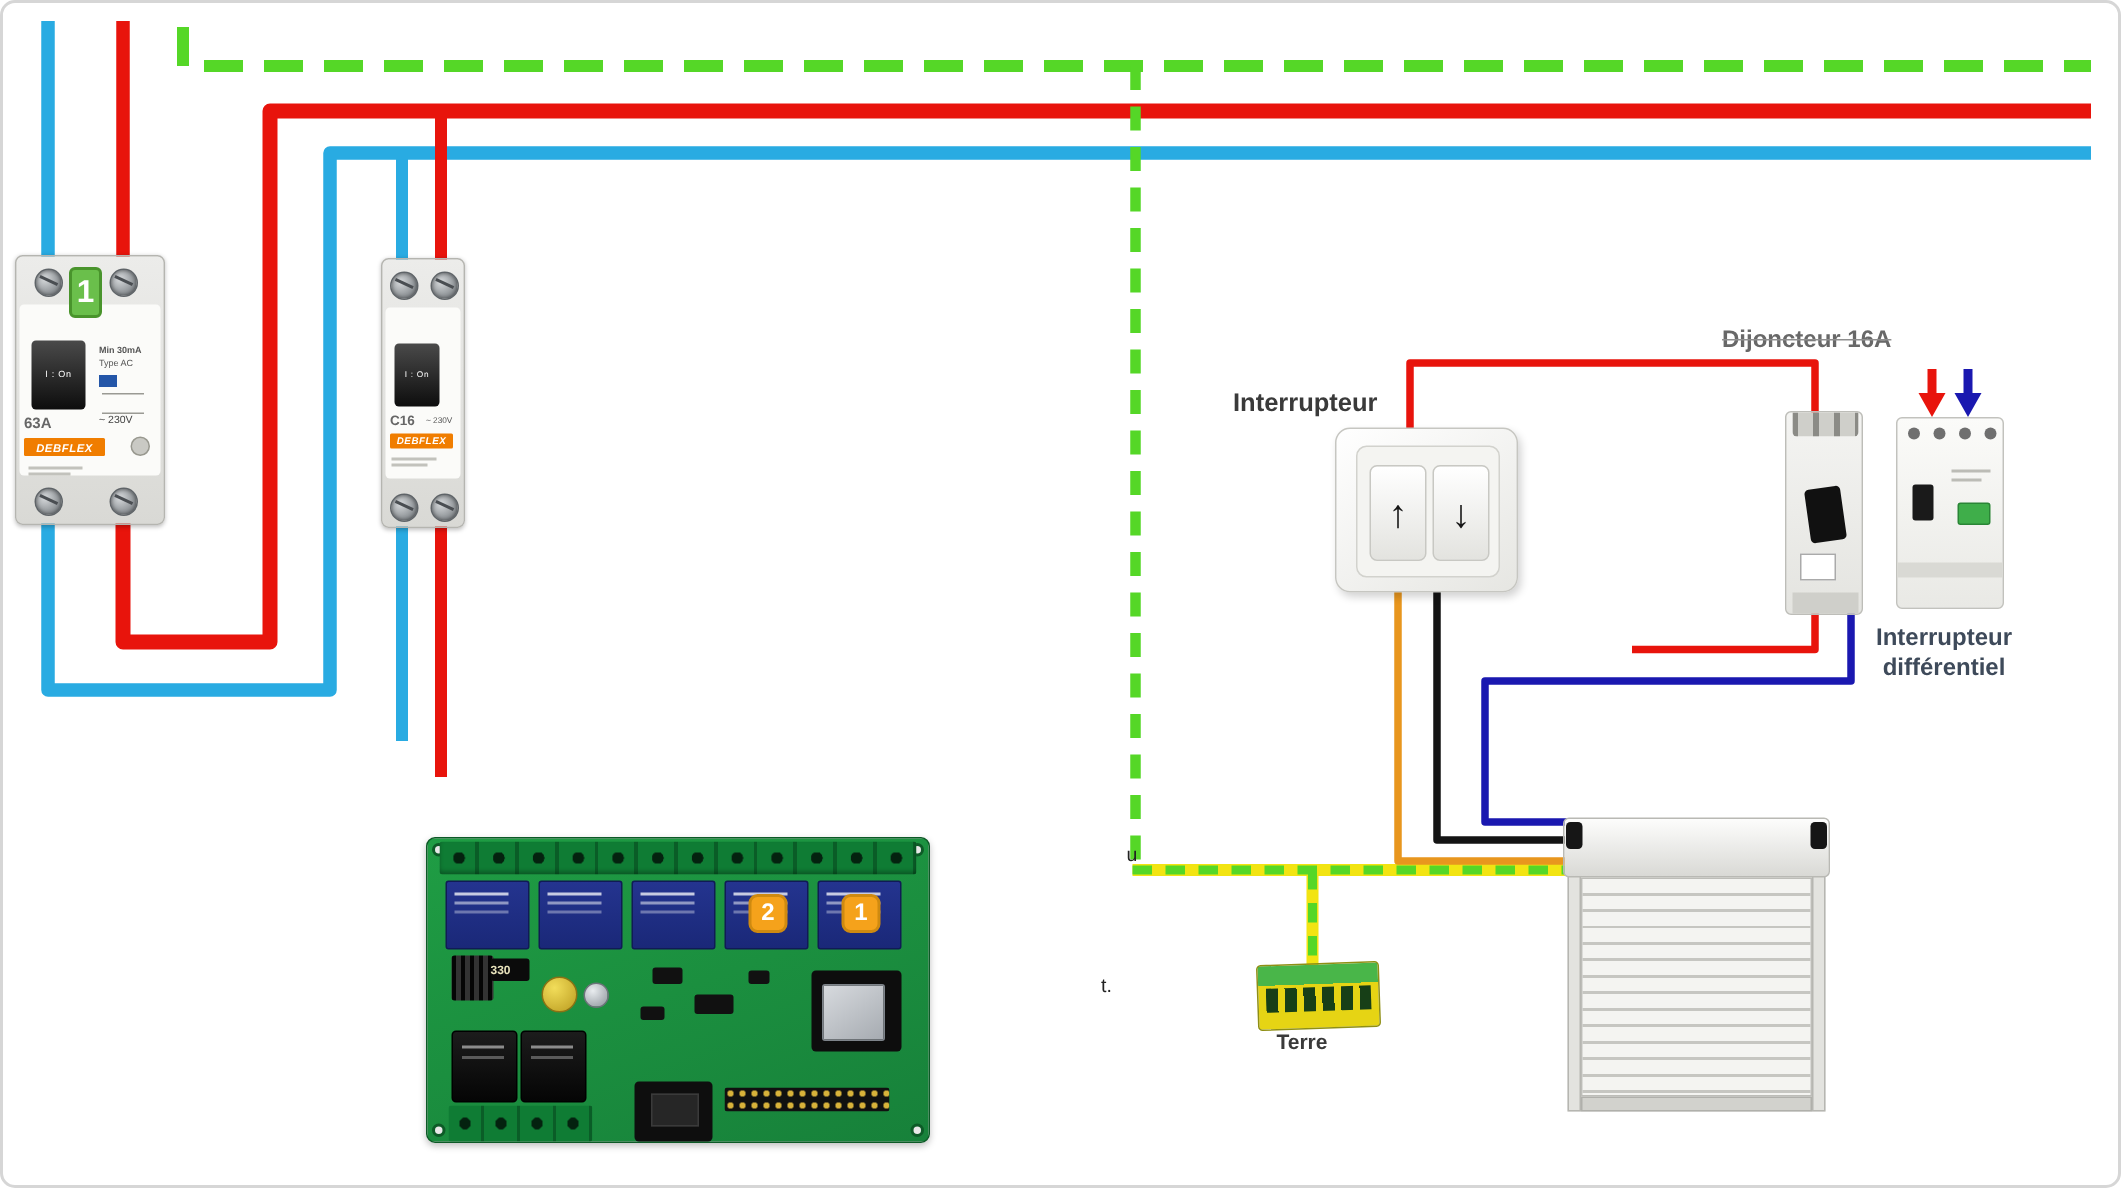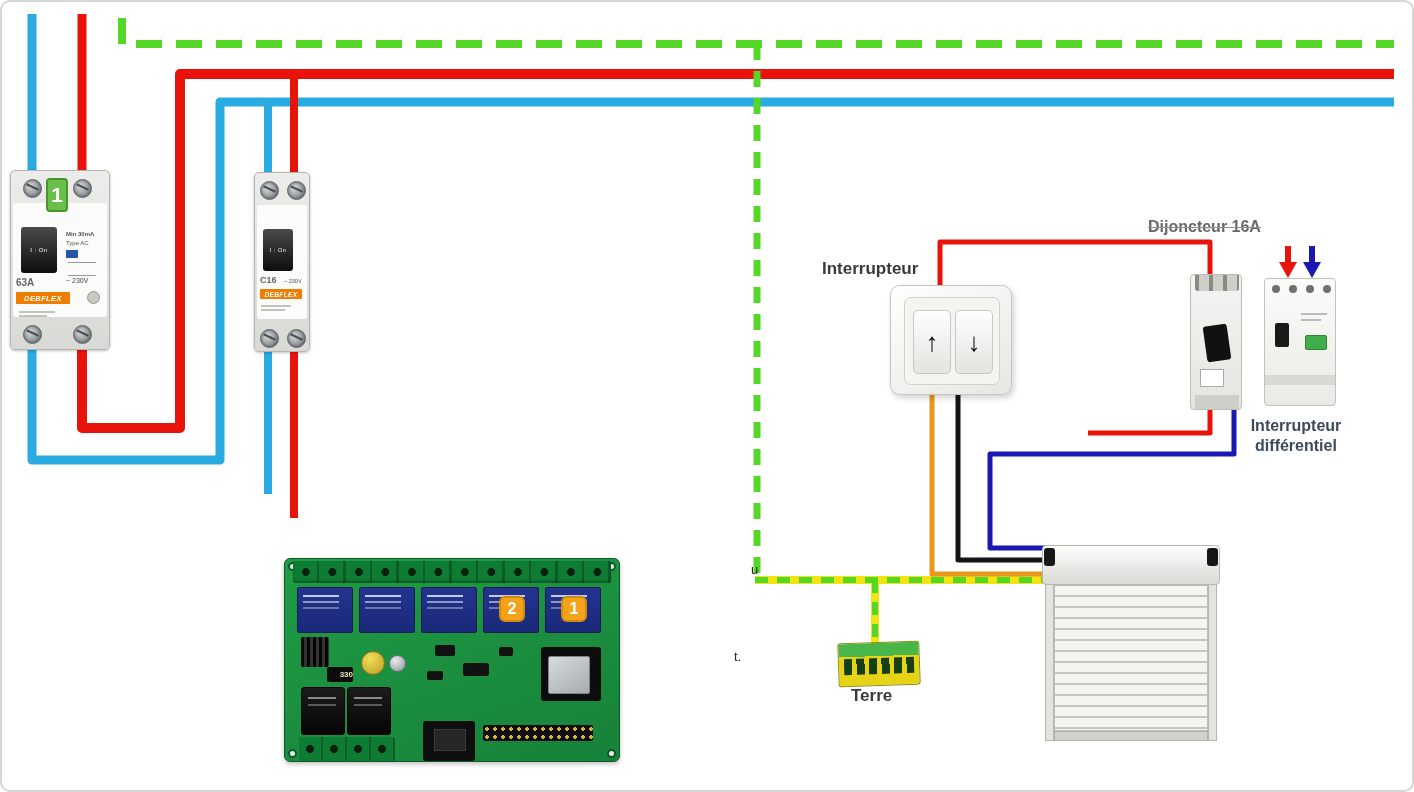--- a/index.html
+++ b/index.html
@@ -83,21 +83,21 @@
                    background:rgba(255,255,255,.75);
                    box-shadow:0 6px 0 rgba(255,255,255,.5),0 12px 0 rgba(255,255,255,.35); }
   .badge-orange { position:absolute; left:15px; top:8px; width:26px; height:26px; z-index:2;
                   background:var(--badge-orange,#f5a21b); border:2px solid #cf8a10; border-radius:6px;
                   color:#fff; font-weight:bold; font-size:16px;
                   display:flex; align-items:center; justify-content:center; box-sizing:border-box; }
   .heatsink { position:absolute; left:16px; top:78px; width:28px; height:30px; border-radius:2px;
               background:repeating-linear-gradient(90deg,#050505 0 3px,#333 3px 6px); }
   .chip330 { position:absolute; left:42px; top:80px; width:26px; height:15px; background:#0b0b0b;
              color:#e9e3bc; font-size:8px; font-weight:bold; border-radius:2px;
-             display:flex; align-items:center; justify-content:flex-end;margin-top:28px; }
+             display:flex; align-items:center; justify-content:flex-start; }
   .cap-yellow { position:absolute; left:76px; top:92px; width:22px; height:22px; border-radius:50%;
                 background:radial-gradient(circle at 35% 30%,#f2dd5a,#bb9c20); border:1px solid #8a7214; }
   .cap-silver { position:absolute; left:104px; top:96px; width:15px; height:15px; border-radius:50%;
                 background:radial-gradient(circle at 35% 30%,#e9ecef,#8d949b); border:1px solid #6c737a; }
   .esp { position:absolute; left:256px; top:88px; width:60px; height:54px; background:#0d0d0d; border-radius:3px; }
   .esp .shield { position:absolute; left:7px; top:9px; width:40px; height:36px;
                  background:linear-gradient(145deg,#d7dade,#a6abb1); border:1px solid #7d838a; border-radius:2px; }
   .ic { position:absolute; background:#111; border-radius:2px; }
   .ic1{left:150px;top:86px;width:20px;height:11px} .ic2{left:178px;top:104px;width:26px;height:13px}
   .ic3{left:142px;top:112px;width:16px;height:9px} .ic4{left:214px;top:88px;width:14px;height:9px}
@@ -128,21 +128,21 @@
             background:linear-gradient(180deg,#ffffff,#e3e3df); border:1px solid #c8c8c3; border-radius:5px;
             display:flex; align-items:center; justify-content:center; font-size:26px; font-weight:bold;
             color:#161616; box-sizing:border-box; }
   .ws-btn.up{left:8px} .ws-btn.down{left:50px}
 
   .lbl-interrupteur { left:820px; top:257px; font-size:17px; }
   .lbl-dijoncteur { left:1146px; top:216px; font-size:16px; color:#686868;
                     text-decoration:line-through; text-decoration-color:#8f8f8f; }
   .lbl-diff { left:1238px; top:414px; width:112px; text-align:center; font-size:16px;
               color:#3e4a5a; line-height:1.25; white-space:normal; }
-  .lbl-terre { left:849px; top:684px; font-size:17px; }
+  .lbl-terre { left:849px; top:684px; font-size:14px; }
   .frag-u { left:749px; top:560px; } .frag-t { left:732px; top:647px; }
 
   .dij { left:1188px; top:272px; width:52px; height:136px;
          background:linear-gradient(180deg,#f4f4f2,#e4e4e0); border:1px solid #bdbdb8; border-radius:4px; }
   .dij-top { position:absolute; left:4px; top:0; width:44px; height:16px; background:#cfcfca;
              background-image:repeating-linear-gradient(90deg,#8b8b86 0 4px,transparent 4px 14px);
              border-radius:0 0 3px 3px; }
   .dij-lever { position:absolute; left:14px; top:50px; width:24px; height:36px; background:#111;
                border-radius:3px; transform:rotate(-8deg); }
   .dij-win { position:absolute; left:9px; top:94px; width:22px; height:16px; background:#fff; border:1px solid #aaa; }

